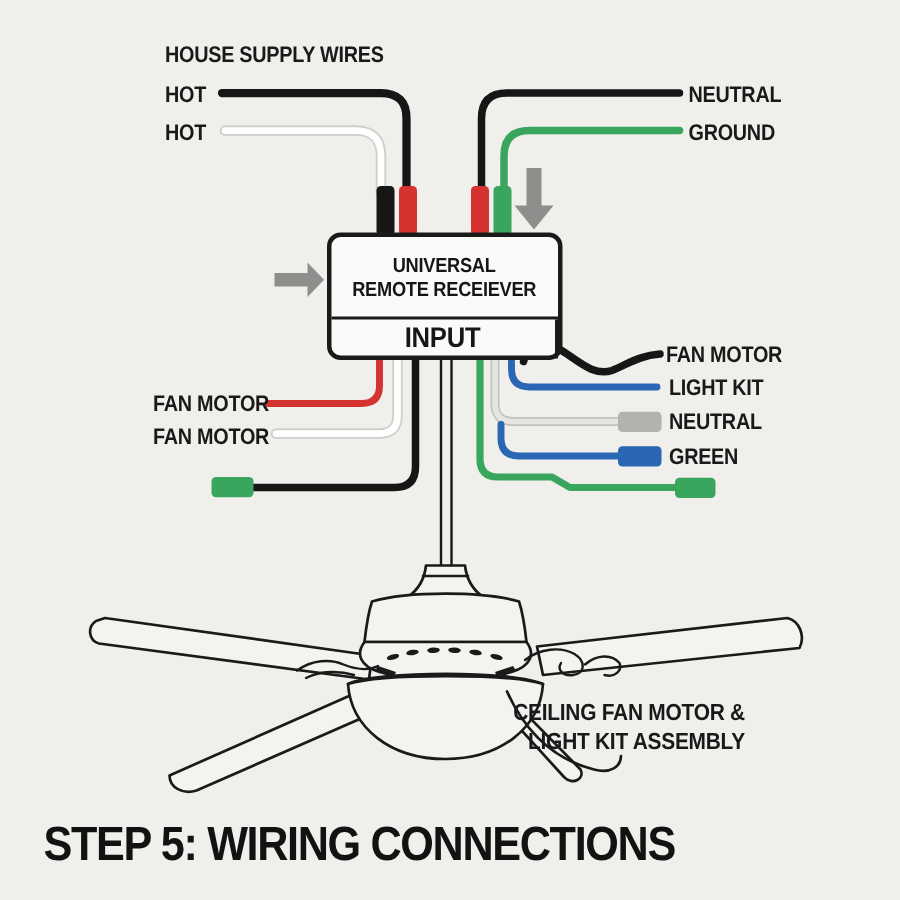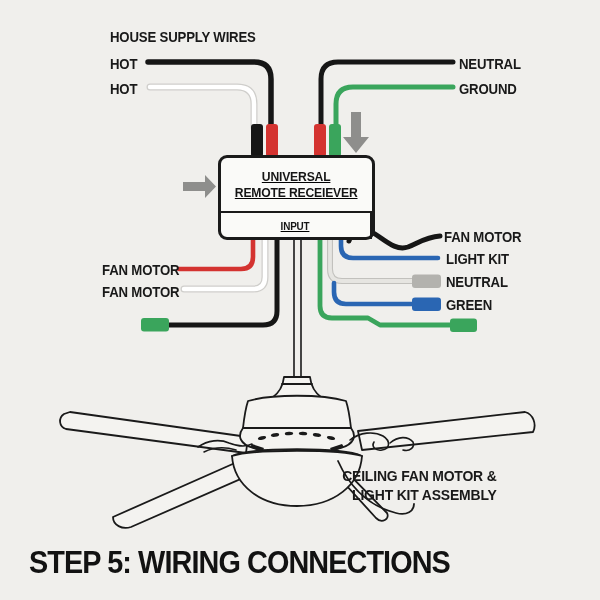--- a/index.html
+++ b/index.html
@@ -11,35 +11,35 @@
   .lbl {
     position:absolute; font-weight:bold; color:#191919;
     white-space:nowrap; letter-spacing:-0.2px;
     transform: scaleX(0.88); transform-origin:left top;
     font-size:15px; line-height:15px;
   }
   svg.layer { position:absolute; left:0; top:0; }
   .receiver {
     position:absolute; left:218px; top:155px; width:157px; height:85px;
     background:#fafaf8; border:3px solid #1a1a1a; border-radius:9px;
-    box-sizing:border-box; z-index:3;text-decoration:underline;
+    box-sizing:border-box; z-index:3;
   }
   .receiver-top {
     height:53px; display:flex; flex-direction:column;
     align-items:center; justify-content:center;
     border-bottom:2.5px solid #1a1a1a;
   }
   .receiver-title {
     font-weight:bold; font-size:13.5px; line-height:16px; color:#161616;
     text-align:center; letter-spacing:-0.2px; transform:scaleX(0.9);
   }
   .receiver-bottom { display:flex; height:26px; }
   .receiver-cell {
     flex:1; display:flex; align-items:center; justify-content:center;
-    font-weight:bold; font-size:11px; color:#161616; letter-spacing:-0.2px;
+    font-weight:bold; font-size:19px; color:#161616; letter-spacing:-0.2px;
   }
   .receiver-cell.input-cell { border-right:2.5px solid #1a1a1a; }
   .receiver-cell span{ transform:scaleX(0.9); }
   .big-title {
     position:absolute; left:29px; top:544px;
     font-size:32px; font-weight:bold; color:#121212;
     letter-spacing:-1px; white-space:nowrap;
     transform:scaleX(0.9); transform-origin:left top;
   }
   .fan-label {

